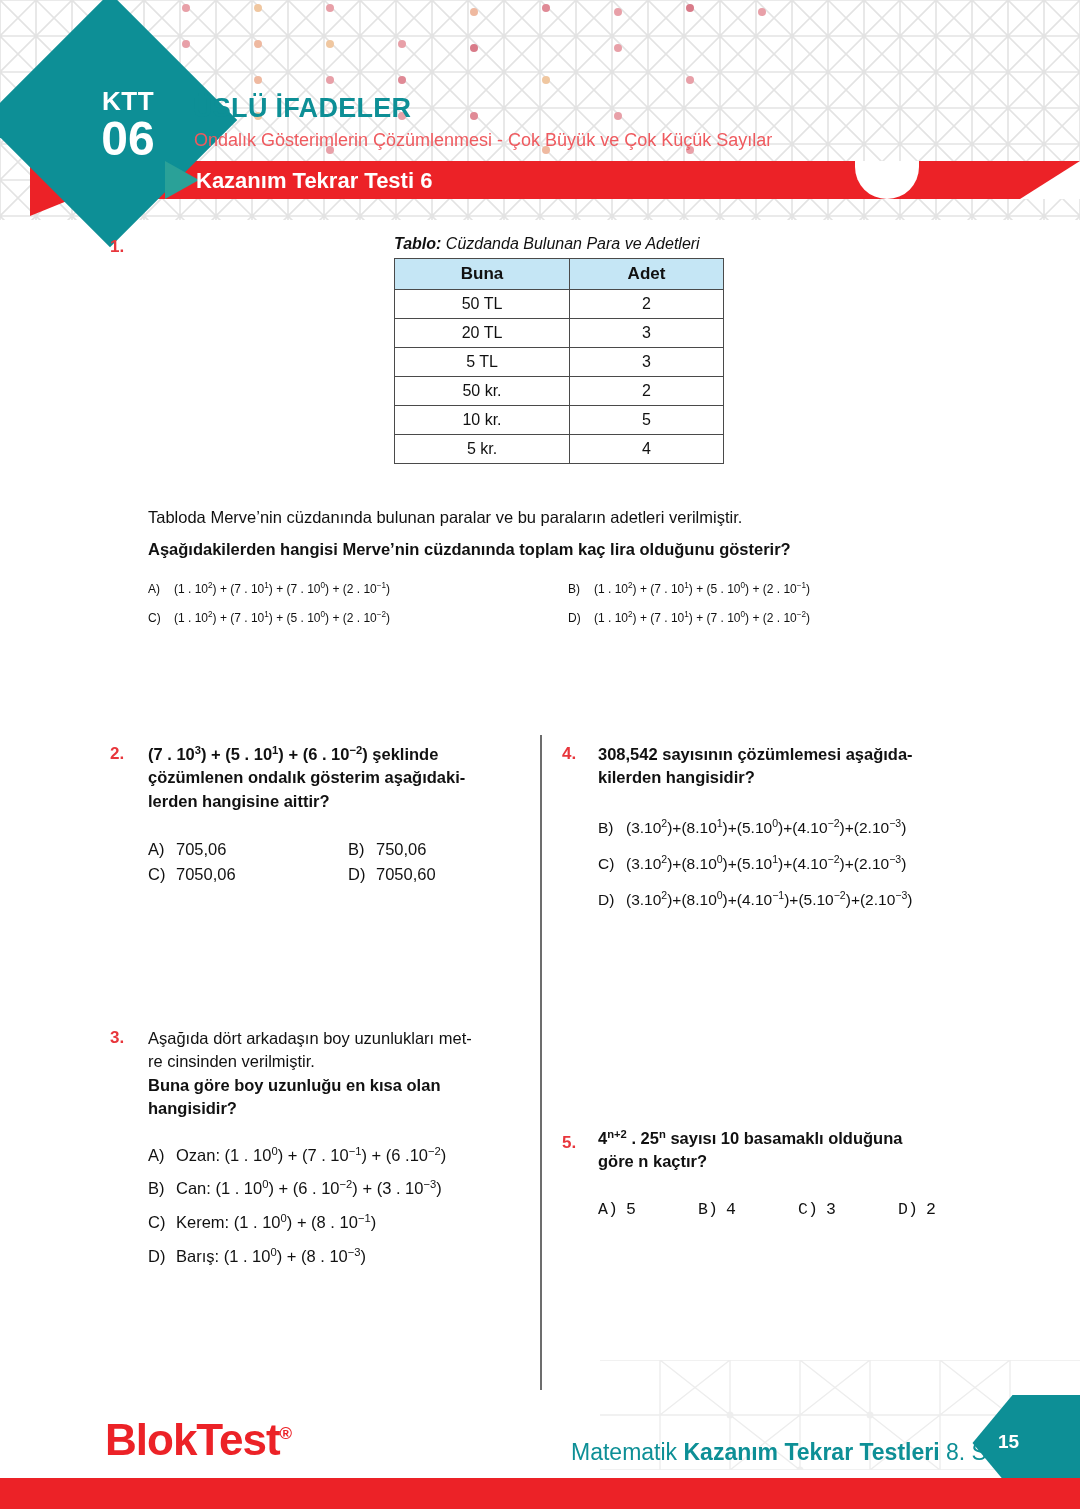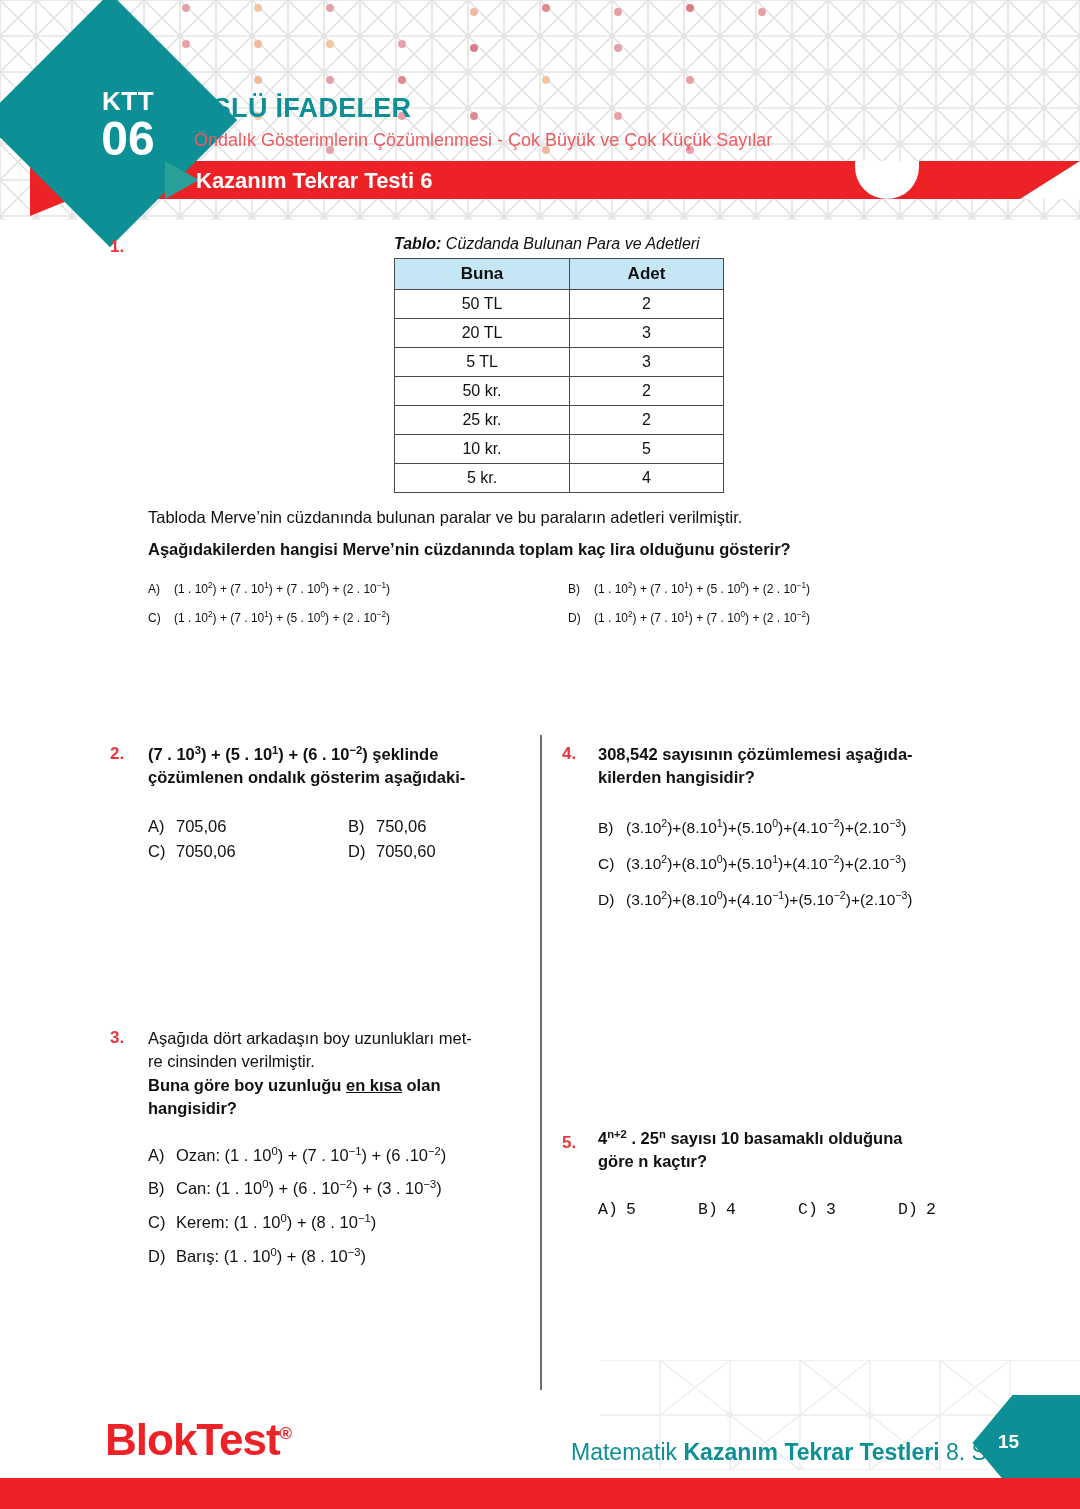--- a/index.html
+++ b/index.html
@@ -144,21 +144,21 @@
     position: absolute; left: 540px; top: 510px;
     width: 1.5px; height: 655px; background: #6d6d6d; z-index: 4;
   }
 
   
   .qblock { position: absolute; font-size: 16.5px; color: #111; }
   .qblock .stem { font-weight: bold; line-height: 1.42; }
   .qblock .stem.reg { font-weight: normal; }
   .opt { line-height: 1.5; white-space: nowrap; }
   .opt .lt { display: inline-block; width: 28px; }
-  .uline { text-decoration: underline; }
+  .uline { }
 
   sup { font-size: 0.68em; vertical-align: super; line-height: 0; }
 
   
   .footer { position: absolute; left: 0; top: 1395px; width: 1080px; height: 114px; z-index: 5; }
   .logo {
     position: absolute; left: 105px; top: 20px;
     font-size: 44px; font-weight: bold; color: #ec2227;
     letter-spacing: -1px;
   }
@@ -290,24 +290,20 @@
         </tr>
         <tr>
           <td class="lbl">5 TL</td>
           <td>3</td>
         </tr>
         <tr>
           <td class="lbl">50 kr.</td>
           <td>2</td>
         </tr>
         <tr>
-          <td class="lbl">25 kr.</td>
-          <td>2</td>
-        </tr>
-        <tr>
           <td class="lbl">10 kr.</td>
           <td>5</td>
         </tr>
         <tr>
           <td class="lbl">5 kr.</td>
           <td>4</td>
         </tr>
       </tbody>
     </table>
 
@@ -333,20 +329,21 @@
       </div>
     </div>
 
     <div class="divider"></div>
 
     <div class="qnum" style="left:110px; top:519px;">2.</div>
     <div class="qblock" style="left:148px; top:518px; width:380px;">
       <div class="stem">
         <div><span>(7 . 10</span><sup>3</sup><span>) + (5 . 10</span><sup>1</sup><span>) + (6 . 10</span><sup>−2</sup><span>) şeklinde</span></div>
         <div>çözümlenen ondalık gösterim aşağıdaki-</div>
+        <div>lerden hangisine aittir?</div>
       </div>
       <div style="margin-top:24px;">
         <div style="display:flex;">
           <div class="opt" style="width:200px;">
             <span class="lt">A)</span><span>705,06</span>
           </div>
           <div class="opt">
             <span class="lt">B)</span><span>750,06</span>
           </div>
         </div>

